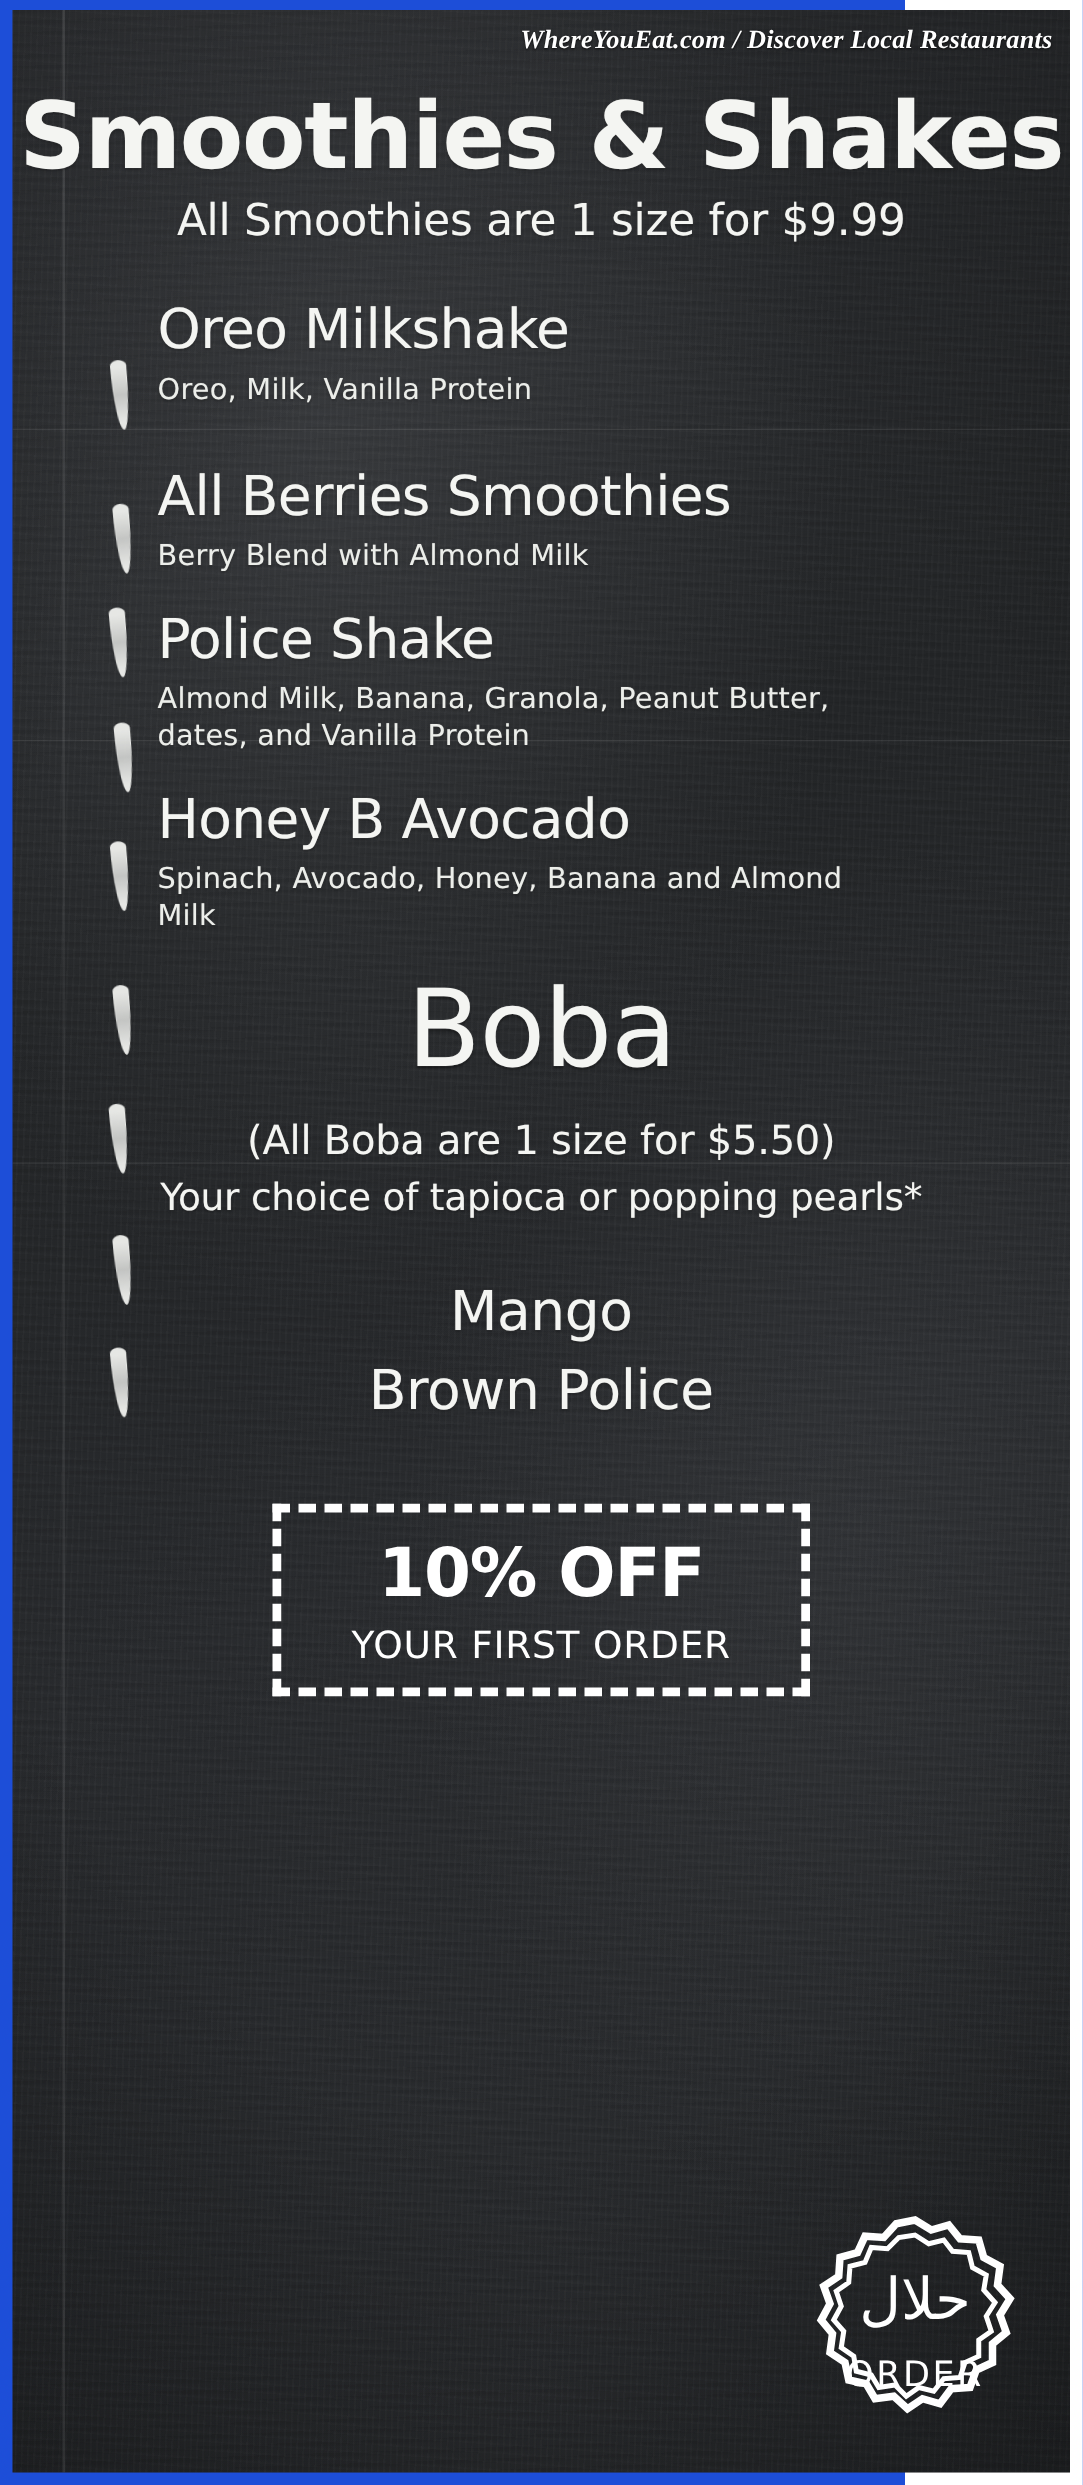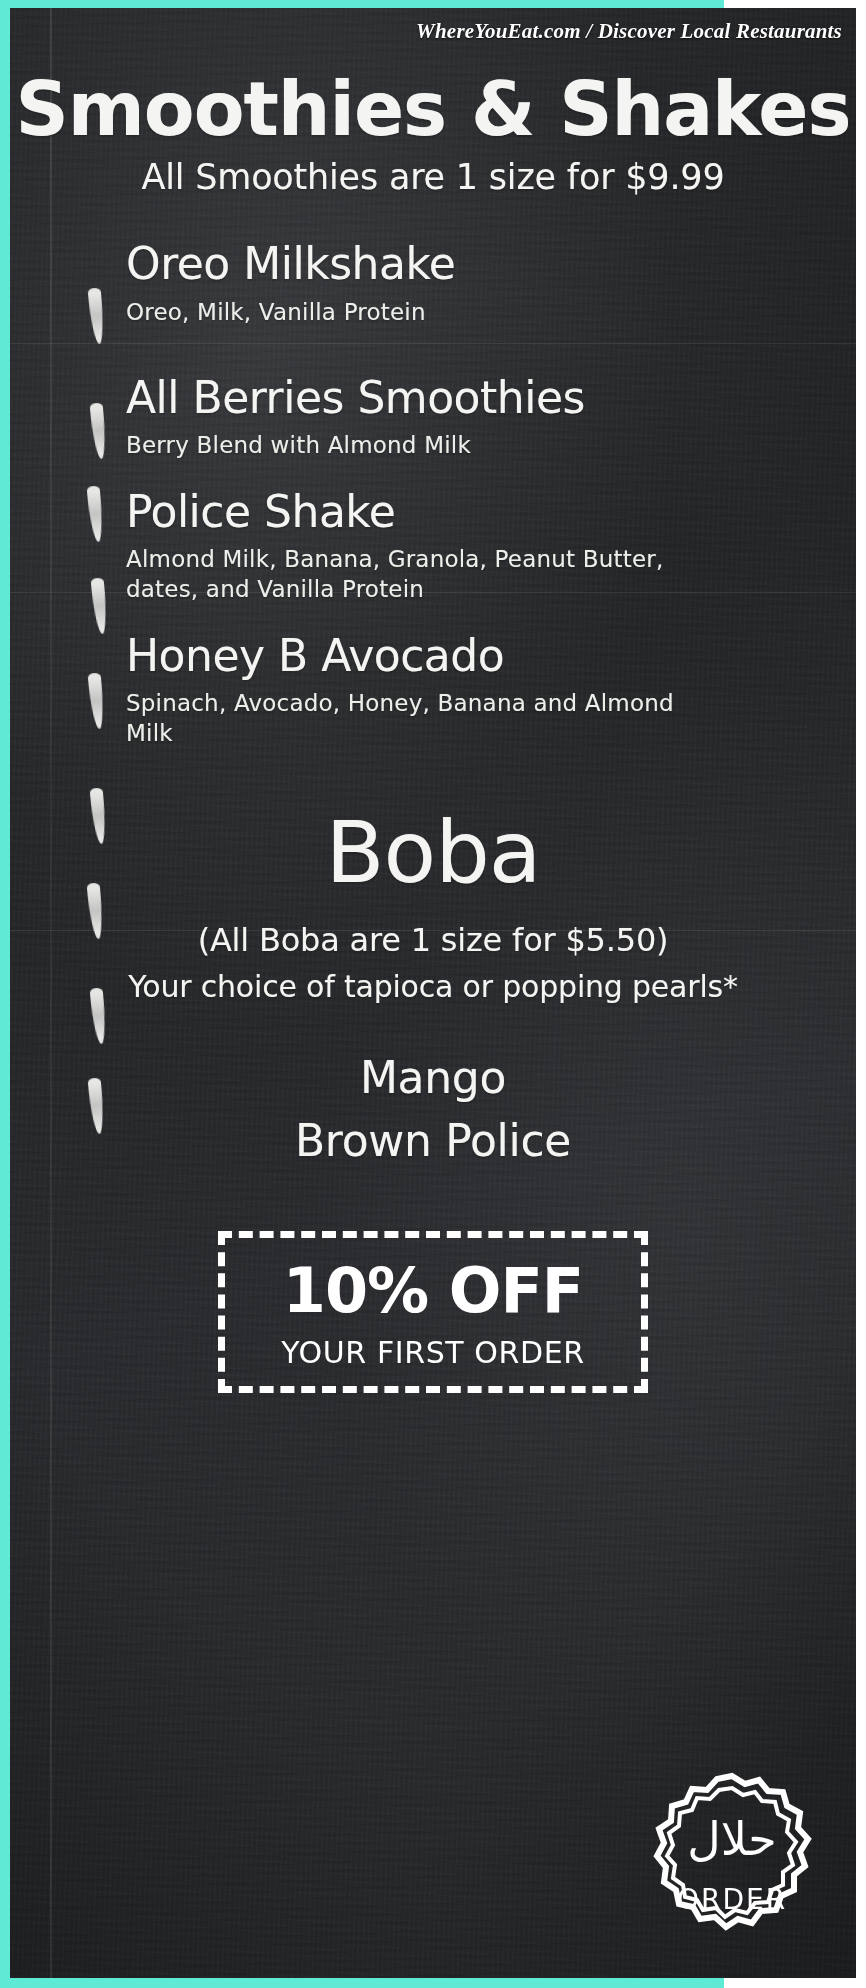--- a/index.html
+++ b/index.html
@@ -13,21 +13,21 @@
   body {
     font-family: "DejaVu Sans", sans-serif;
     overflow: hidden;
   }
 
   
   .page {
     position: relative;
     width: 724px;
     height: 1988px;
-    background: #5eead4;
+    background: #1d4ed8;
     padding: 8px 10px 10px 10px;
   }
 
   .board {
     position: relative;
     width: 846px;
     height: 1970px;
     background:
       radial-gradient(ellipse 70% 50% at 30% 18%, rgba(90,92,96,0.30), rgba(0,0,0,0) 70%),
       radial-gradient(ellipse 60% 40% at 80% 62%, rgba(80,82,86,0.22), rgba(0,0,0,0) 72%),
@@ -184,21 +184,21 @@
     font-weight: 400;
     font-size: 23px;
     line-height: 1.32;
     margin-top: 8px;
     letter-spacing: .2px;
     color: #eceeea;
     max-width: 600px;
   }
 
   
-  .boba-wrap { margin-top: 60px; text-align: center; }
+  .boba-wrap { margin-top: 32px; text-align: center; }
   .boba-title {
     font-family: "DejaVu Sans", sans-serif;
     font-weight: 400;
     font-size: 86px;
     line-height: 1;
     letter-spacing: -1px;
   }
   .boba-price {
     font-family: "DejaVu Sans", sans-serif;
     font-size: 32px;
@@ -230,21 +230,21 @@
   }
   .coupon {
     width: 430px;
     padding: 22px 10px 18px;
     border: 7px dashed #ffffff;
     text-align: center;
   }
   .coupon-main {
     font-family: "DejaVu Sans", sans-serif;
     font-weight: 700;
-    font-size: 62px;
+    font-size: 54px;
     line-height: 1;
     letter-spacing: -1px;
     color: #ffffff;
   }
   .coupon-sub {
     font-family: "DejaVu Sans", sans-serif;
     font-weight: 400;
     font-size: 30px;
     line-height: 1;
     margin-top: 16px;

